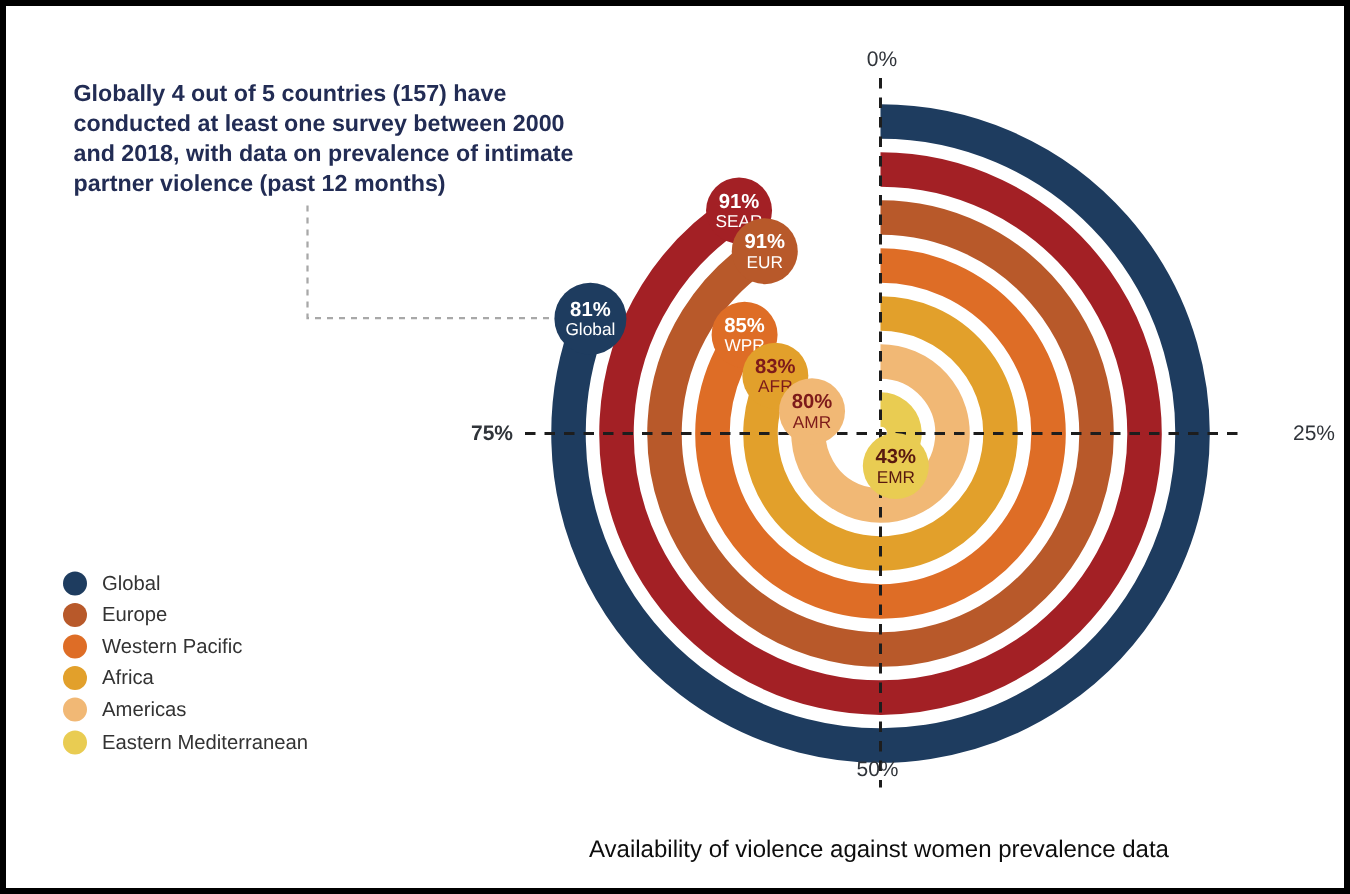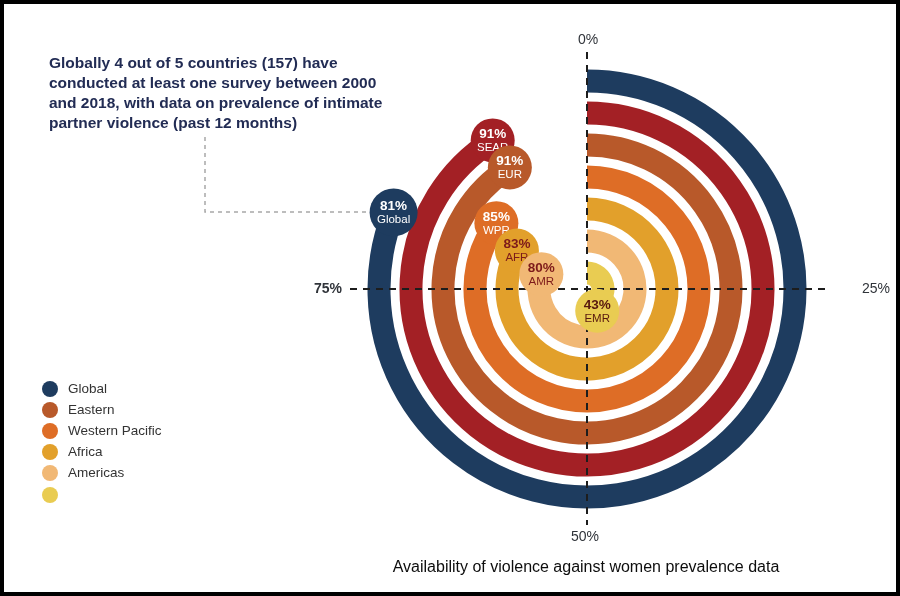--- a/index.html
+++ b/index.html
@@ -12,21 +12,21 @@
     position: absolute; left: 45px; top: 40px; width: 400px;
     font-size: 15.5px; font-weight: 700; line-height: 20px;
     color: #222c54; white-space: pre-line; margin-top: 9px;
   }
   .chart-svg { position: absolute; left: 0; top: 0; width: 900px; height: 596px; }
   .axis-tick {
     position: absolute; font-size: 14px; color: #30343a; font-weight: 400;
   }
   .tick-top    { left: 554px; top: 27px;  width: 60px; text-align: center; }
   .tick-right  { left: 826px; top: 276px; width: 60px; text-align: right; }
-  .tick-bottom { left: 551px; top: 524px; width: 60px; text-align: center; }
+  .tick-bottom { left: 551px; top: 500px; width: 60px; text-align: center; }
   .tick-left   { left: 280px; top: 276px; width: 58px; text-align: right; font-weight: bold; }
   .legend { position: absolute; left: 38px; top: 374px; }
   .legend-row { display: flex; align-items: center; height: 21.2px; }
   .legend-dot {
     width: 16px; height: 16px; border-radius: 50%; margin-right: 10px; flex: 0 0 16px;
   }
   .legend-label { font-size: 13.5px; color: #333333; line-height: 16px; }
   .chart-title {
     position: absolute; left: 332px; top: 554px; width: 500px; text-align: center;
     font-size: 16px; font-weight: 400; color: #0d0d0d;
@@ -97,33 +97,34 @@
   <div class="axis-tick tick-bottom">50%</div>
   <div class="axis-tick tick-left">75%</div>
 
   <div class="legend" id="legend">
       <div class="legend-row">
         <span class="legend-dot" style="background: rgb(30, 60, 95);"></span>
         <span class="legend-label">Global</span>
       </div>
       <div class="legend-row">
         <span class="legend-dot" style="background: rgb(184, 89, 42);"></span>
-        <span class="legend-label">Eastern</span>
+        <span class="legend-label">Europe</span>
       </div>
       <div class="legend-row">
         <span class="legend-dot" style="background: rgb(222, 109, 38);"></span>
         <span class="legend-label">Western Pacific</span>
       </div>
       <div class="legend-row">
         <span class="legend-dot" style="background: rgb(226, 160, 43);"></span>
         <span class="legend-label">Africa</span>
       </div>
       <div class="legend-row">
         <span class="legend-dot" style="background: rgb(241, 184, 117);"></span>
         <span class="legend-label">Americas</span>
       </div>
       <div class="legend-row">
         <span class="legend-dot" style="background: rgb(233, 204, 82);"></span>
+        <span class="legend-label">Eastern Mediterranean</span>
       </div>
     </div>
 
   <div class="chart-title">Availability of violence against women prevalence data</div>
 </div>
 
 </body></html>

